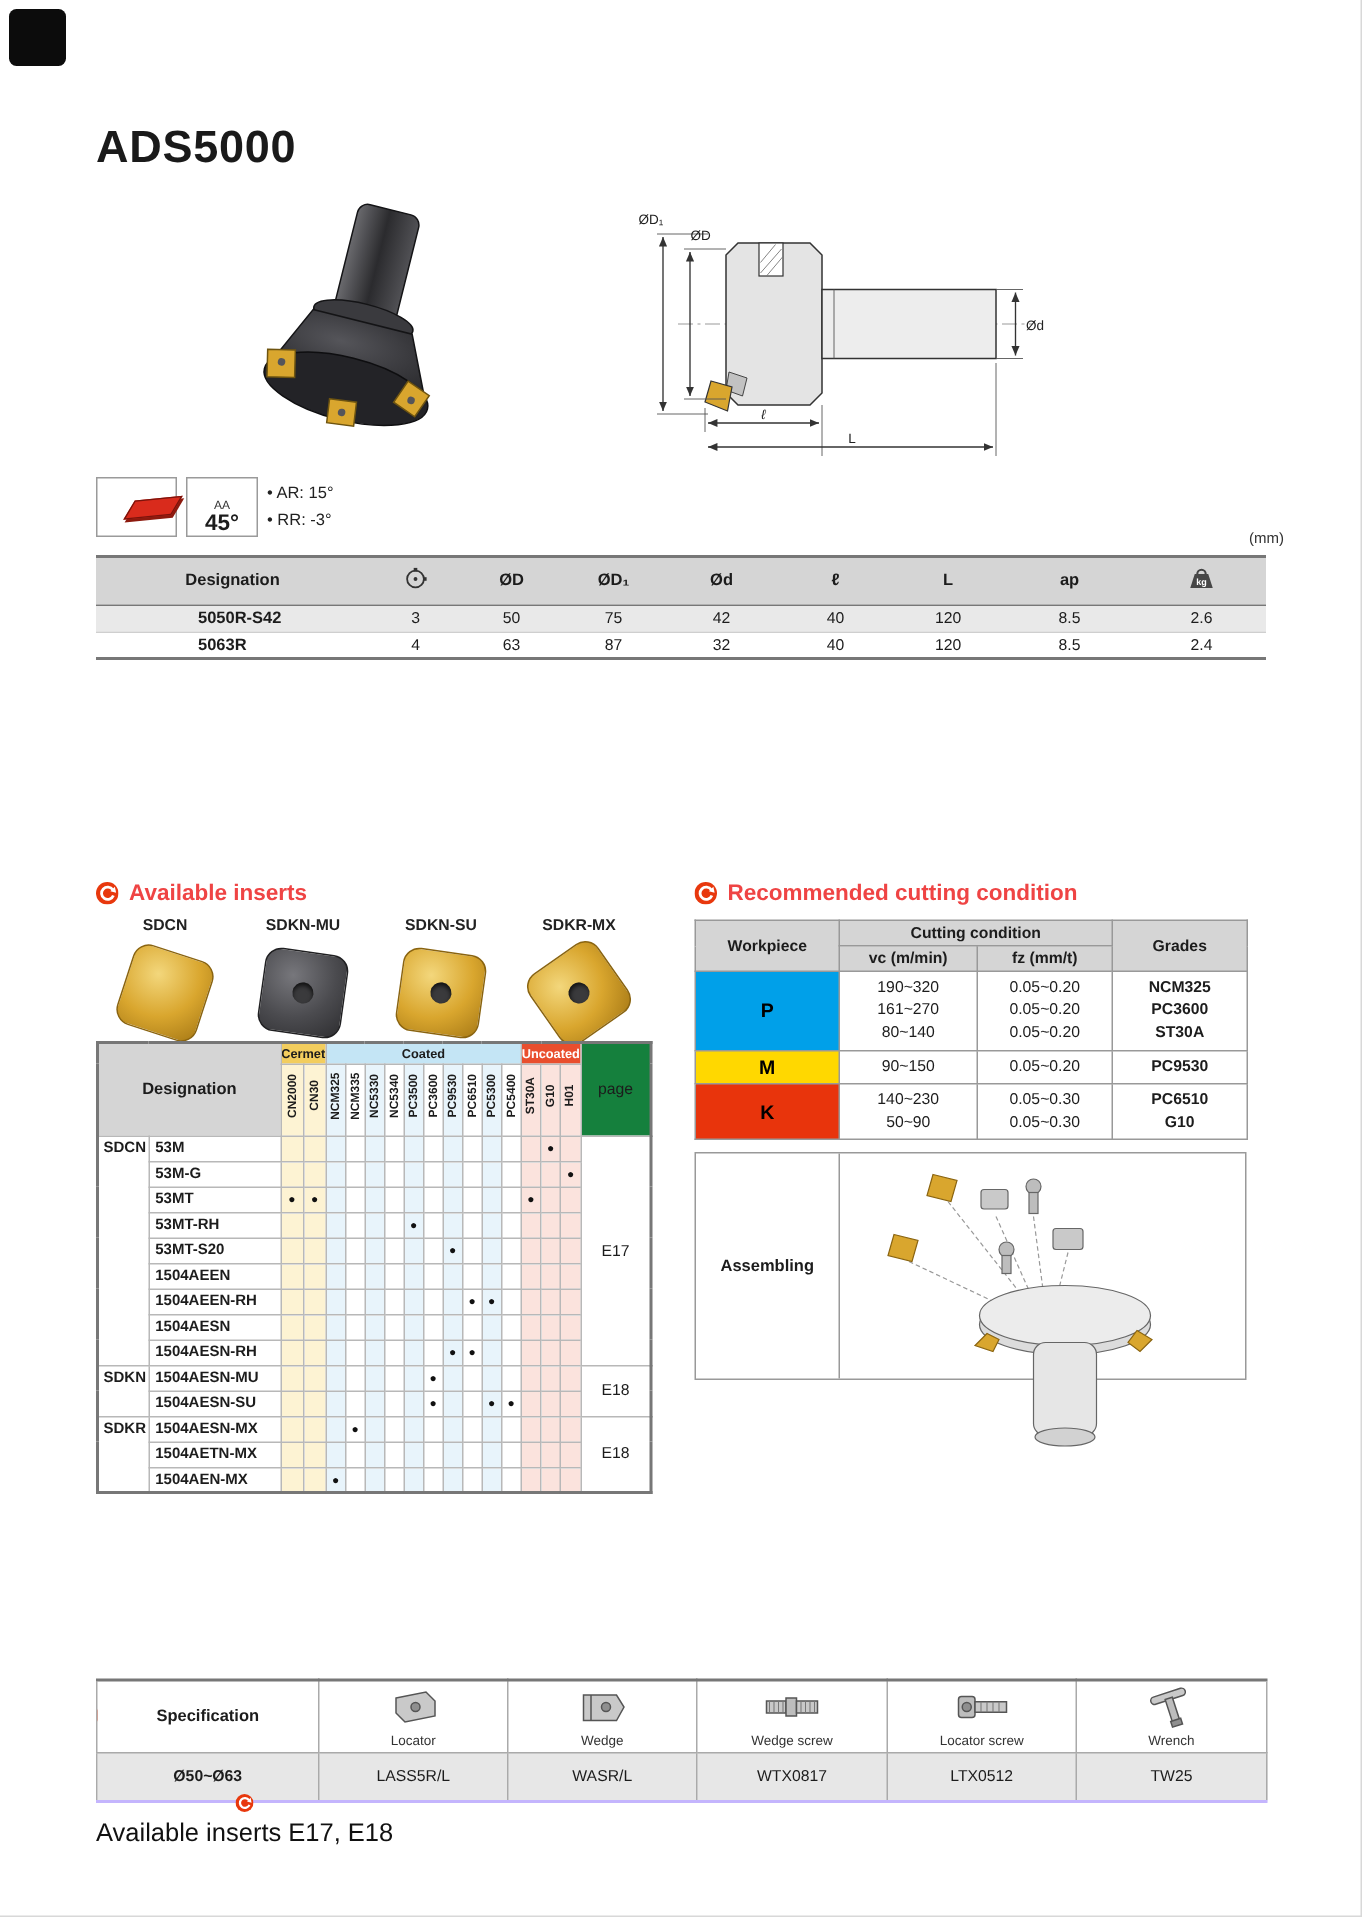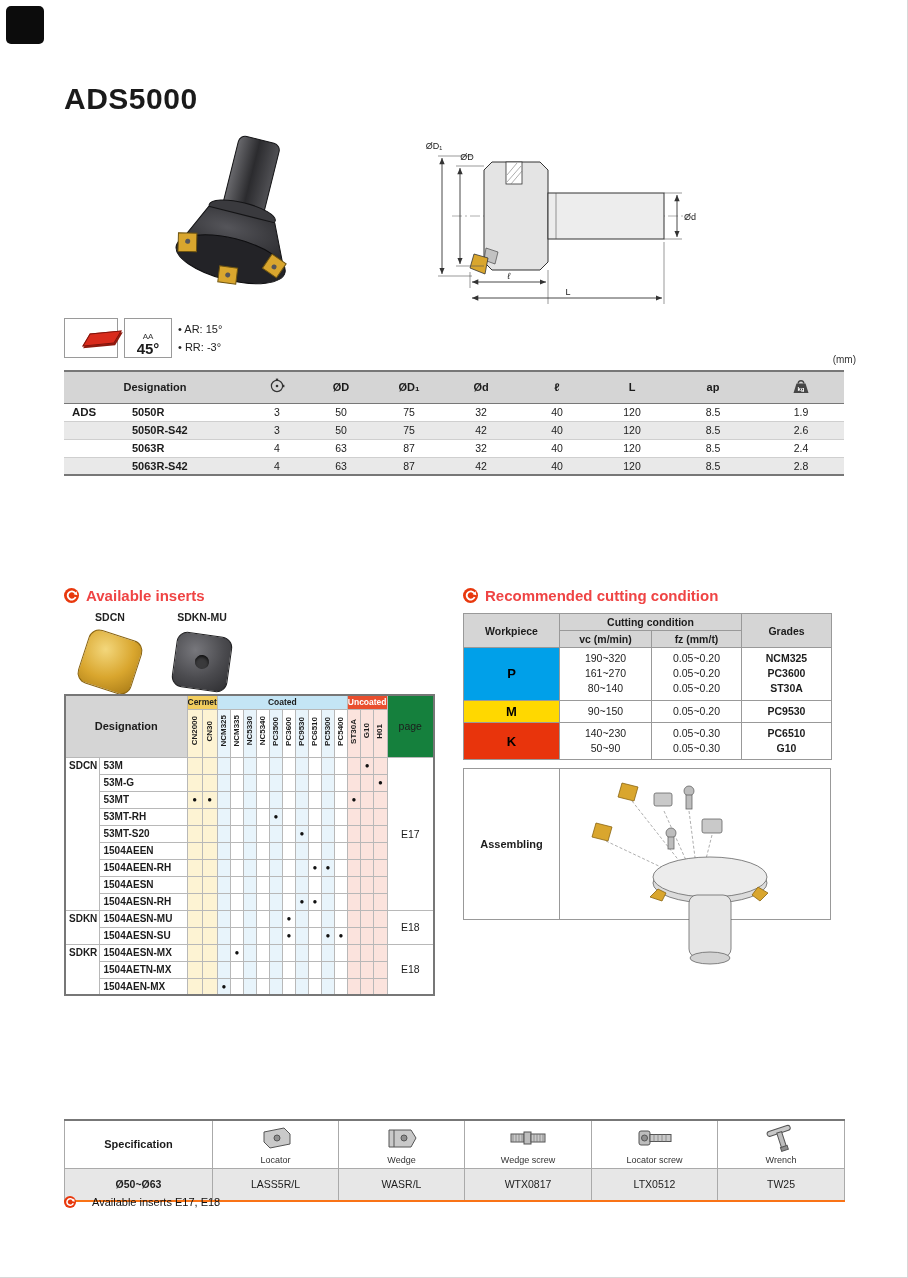--- a/index.html
+++ b/index.html
@@ -75,29 +75,29 @@
   .cutting td.pre { white-space:pre-line; line-height:1.45; padding:3px 0; }
   .cutting td.grades { font-weight:bold; white-space:pre-line; line-height:1.45; }
   .cutting td.wp { font-size:13px; font-weight:bold; color:#000; }
 
   .assembling { position:absolute; left:463px; top:768px; width:368px; height:152px; border:1px solid #999; display:flex; background:#fff; }
   .assembling .albl { width:96px; border-right:1px solid #999; display:flex; align-items:center; justify-content:center; font-size:11px; font-weight:bold; }
   .assembling .afig { flex:1; position:relative; }
   .assembling svg { position:absolute; left:2px; top:2px; }
 
   
-  .parts-table { position:absolute; left:64px; top:1119px; width:780px; table-layout:fixed; border-top:2px solid #777; border-bottom:2px solid #f97316; }
+  .parts-table { position:absolute; left:64px; top:1119px; width:780px; table-layout:fixed; border-top:2px solid #777; border-bottom:2px solid #c4b5fd; }
   .parts-table th { border:1px solid #aaa; border-top:none; height:48px; vertical-align:middle; text-align:center; background:#fff; font-weight:normal; }
   .parts-table th.spec { font-size:11px; font-weight:bold; }
   .parts-table .picon { display:block; margin:0 auto; }
   .parts-table .plbl { display:block; font-size:9px; color:#333; margin-top:2px; }
   .parts-table td { border:1px solid #aaa; border-bottom:none; height:33px; text-align:center; font-size:10.5px; background:#e7e7e7; }
   .parts-table td.size { font-weight:bold; }
 
-  .footer-note { position:absolute; left:64px; top:1196px; display:flex; align-items:center; gap:16px; font-size:11px; color:#111; }
+  .footer-note { position:absolute; left:64px; top:1196px; display:flex; align-items:center; gap:4px; font-size:17px; color:#111;flex-direction:column; }
   .footer-note .sec-icon { width:12px; height:12px; }
 
   svg text { font-family:"Liberation Sans", sans-serif; }
 </style>
 </head>
 <body>
 
 <div class="page">
 
   <div class="logo-block"></div>
@@ -228,32 +228,20 @@
         <th>
           <svg width="20" height="15" viewBox="0 0 20 15">
             <path d="M7.2 4.6 a2.8 2.8 0 0 1 5.6 0" fill="none" stroke="#444" stroke-width="1.4"></path>
             <path d="M5.5 4.6 L14.5 4.6 L17.5 14 L2.5 14 Z" fill="#474747"></path>
             <text x="10" y="12" font-size="6" fill="#fff" text-anchor="middle">kg</text>
           </svg>
         </th>
       </tr>
     </thead>
     <tbody id="main-tbody">
-        <tr>
-          <td class="series">ADS</td>
-          <td class="model">5050R</td>
-          <td class="num">3</td>
-          <td class="num">50</td>
-          <td class="num">75</td>
-          <td class="num">32</td>
-          <td class="num">40</td>
-          <td class="num">120</td>
-          <td class="num">8.5</td>
-          <td class="num">1.9</td>
-        </tr>
         <tr class="alt">
           <td class="series"></td>
           <td class="model">5050R-S42</td>
           <td class="num">3</td>
           <td class="num">50</td>
           <td class="num">75</td>
           <td class="num">42</td>
           <td class="num">40</td>
           <td class="num">120</td>
           <td class="num">8.5</td>
@@ -264,52 +252,48 @@
           <td class="model">5063R</td>
           <td class="num">4</td>
           <td class="num">63</td>
           <td class="num">87</td>
           <td class="num">32</td>
           <td class="num">40</td>
           <td class="num">120</td>
           <td class="num">8.5</td>
           <td class="num">2.4</td>
         </tr>
-        <tr class="alt">
-          <td class="series"></td>
-          <td class="model">5063R-S42</td>
-          <td class="num">4</td>
-          <td class="num">63</td>
-          <td class="num">87</td>
-          <td class="num">42</td>
-          <td class="num">40</td>
-          <td class="num">120</td>
-          <td class="num">8.5</td>
-          <td class="num">2.8</td>
-        </tr>
       </tbody>
   </table>
 
   <div class="sec" style="left:64px; top:587px;">
     <svg class="sec-icon" viewBox="0 0 15 15">
       <circle cx="7.5" cy="7.5" r="7.5" fill="#e8380d"></circle>
       <path d="M11.2 5.2 A4.1 4.1 0 1 0 11.6 9" fill="none" stroke="#fff" stroke-width="1.9"></path>
       <polygon points="12.6,3.2 13.4,7.2 9.6,6.2" fill="#fff"></polygon>
     </svg>
     <h2>Available inserts</h2>
   </div>
 
   <div class="insert-types">
     <div class="itype">
       <div class="lbl">SDCN</div>
       <div class="img gold r1"></div>
     </div>
     <div class="itype">
       <div class="lbl">SDKN-MU</div>
       <div class="img darkins r2 hole"></div>
+    </div>
+    <div class="itype">
+      <div class="lbl">SDKN-SU</div>
+      <div class="img gold r3 hole"></div>
+    </div>
+    <div class="itype">
+      <div class="lbl">SDKR-MX</div>
+      <div class="img gold r4 hole"></div>
     </div>
   </div>
 
   <table class="matrix">
     <colgroup id="matrix-colgroup">
       <col style="width:34px">
         <col style="width:88px">
     <col style="width: 13px;">
         <col style="width: 13px;">
         <col style="width: 13px;">

